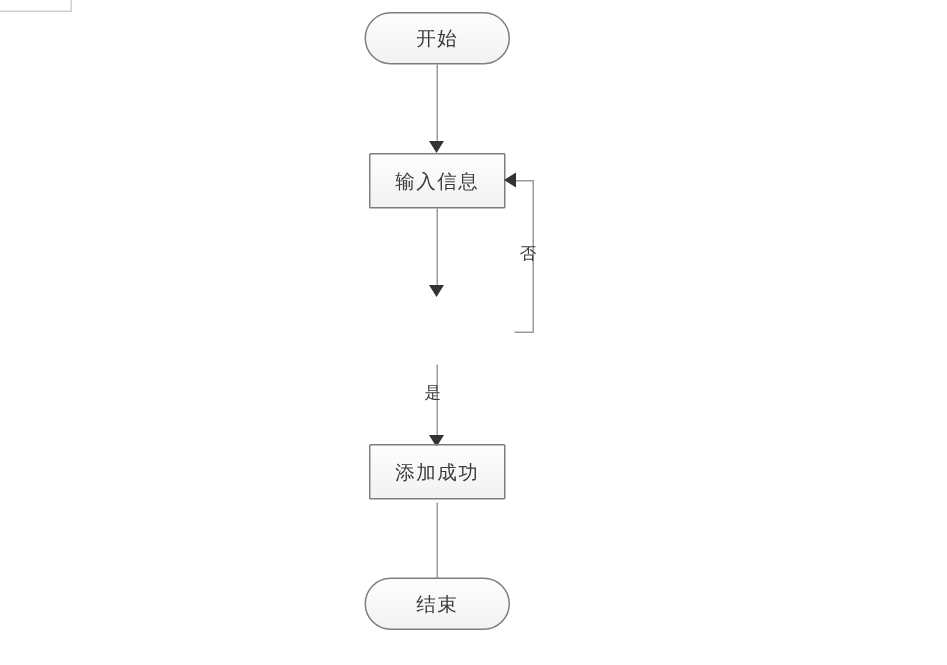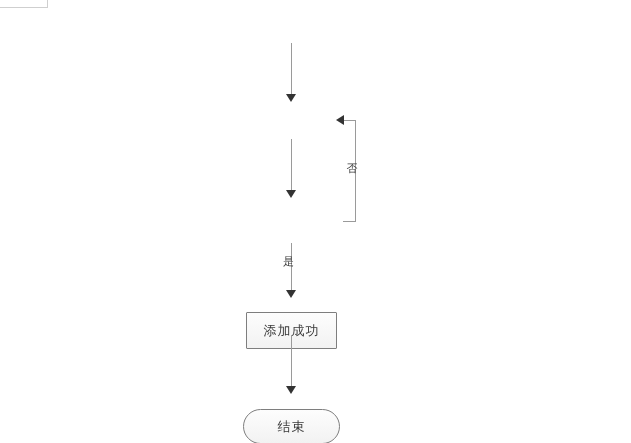--- a/index.html
+++ b/index.html
@@ -116,43 +116,49 @@
     text-orientation: upright;
   }
 </style>
 </head>
 <body>
 
 <div id="canvas">
 
   <div class="corner-artifact"></div>
 
+  <div class="node stadium" style="left:243px; top:8px; width:97px; height:35px;">
+    <span>开始</span>
+  </div>
 
   <div class="vline" style="left:291px; top:43px; height:52px;"></div>
   <div class="arrow-down" style="left:286px; top:94px;"></div>
 
+  <div class="node rect" style="left:246px; top:102px; width:91px; height:37px;">
+    <span>输入信息</span>
+  </div>
 
   <div class="vline" style="left:291px; top:139px; height:52px;"></div>
   <div class="arrow-down" style="left:286px; top:190px;"></div>
 
 
   <div class="hline" style="left:343px; top:221px; width:13px;"></div>
   <div class="vline" style="left:355px; top:120px; height:102px;"></div>
   <div class="hline" style="left:344px; top:120px; width:12px;"></div>
   <div class="arrow-left" style="left:336px; top:115px;"></div>
   <div class="edge-label vertical" style="left:346px; top:155px;">否</div>
 
   <div class="vline" style="left:291px; top:243px; height:48px;"></div>
   <div class="arrow-down" style="left:286px; top:290px;"></div>
   <div class="edge-label" style="left:283px; top:256px;">是</div>
 
-  <div class="node rect" style="left:246px; top:312px; width:91px; height:37px;">
+  <div class="node rect" style="left:246px; top:296px; width:91px; height:37px;">
     <span>添加成功</span>
   </div>
 
   <div class="vline" style="left:291px; top:335px; height:52px;"></div>
   <div class="arrow-down" style="left:286px; top:386px;"></div>
 
-  <div class="node stadium" style="left:243px; top:409px; width:97px; height:35px;">
+  <div class="node stadium" style="left:243px; top:385px; width:97px; height:35px;">
     <span>结束</span>
   </div>
 
 </div>
 
 </body></html>

